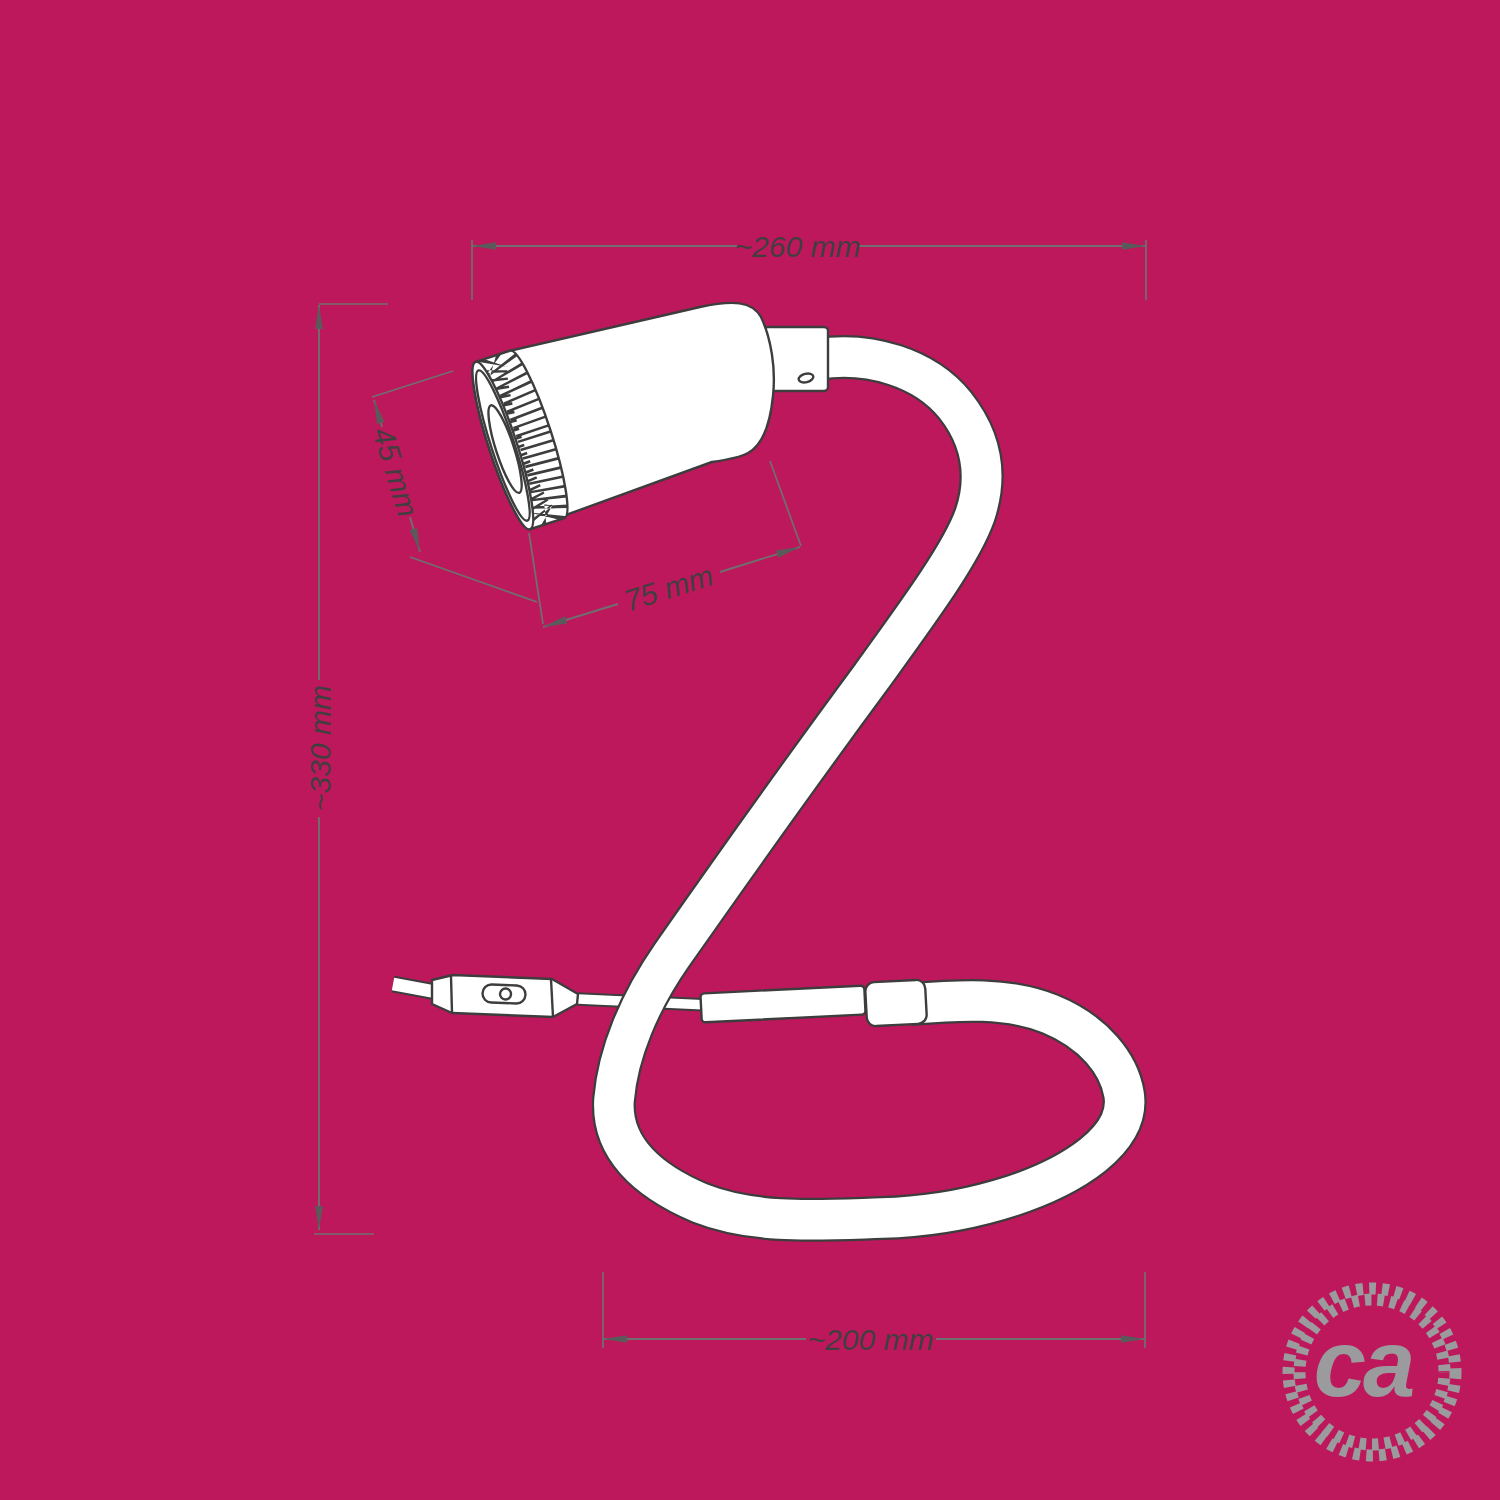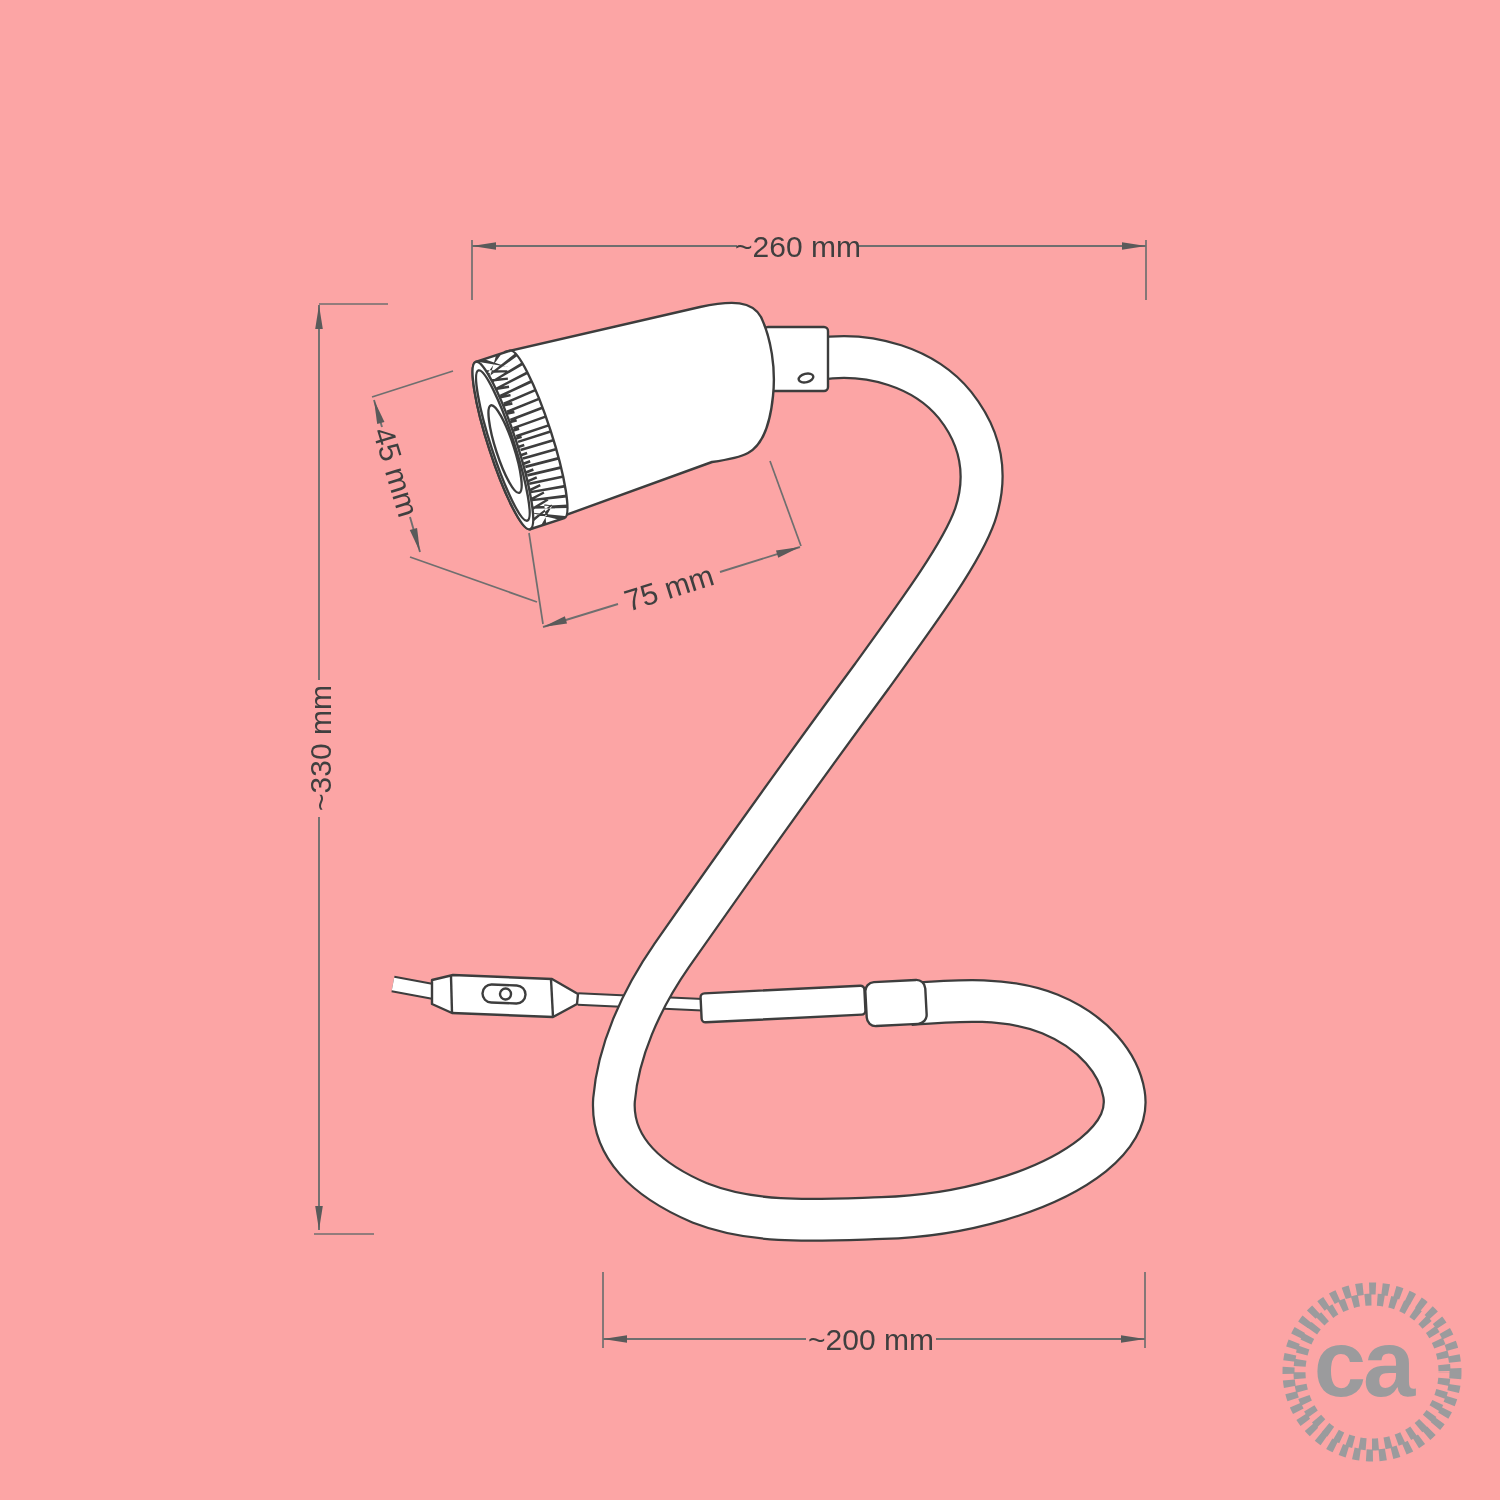--- a/index.html
+++ b/index.html
@@ -1,17 +1,17 @@
 <!DOCTYPE html>
 <html><head>
 <meta charset="utf-8">
 <style>
   html,body{margin:0;padding:0;background:#ffffff;}
-  .stage{position:relative;width:1500px;height:1500px;background:#fca5a5;overflow:hidden;
-         font-family:"Liberation Sans", sans-serif;}
+  .stage{position:relative;width:1500px;height:1500px;background:#be185d;overflow:hidden;
+         font-family:"Liberation Sans", sans-serif;font-style:italic;}
   svg{display:block}
   .dim-text{font-family:"Liberation Sans", sans-serif;font-size:30px;fill:#3f3f3f;}
   .logo-text{font-family:"Liberation Sans", sans-serif;font-size:94px;font-weight:bold;
              fill:#9b9b9d;letter-spacing:-3px;}
   .outline{stroke:#3d3d3d;stroke-width:2.4;fill:none;stroke-linejoin:round;}
   .whitefill{fill:#ffffff;}
   .dimline{stroke:#6f6f6f;stroke-width:1.9;fill:none;}
   .extline{stroke:#6f6f6f;stroke-width:1.7;fill:none;}
 </style>
 </head>

